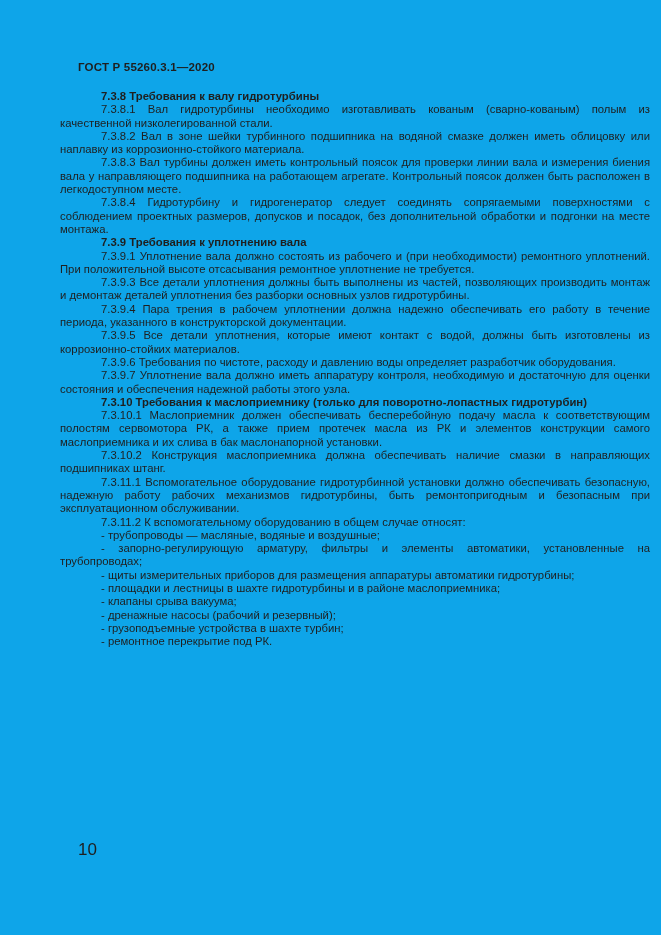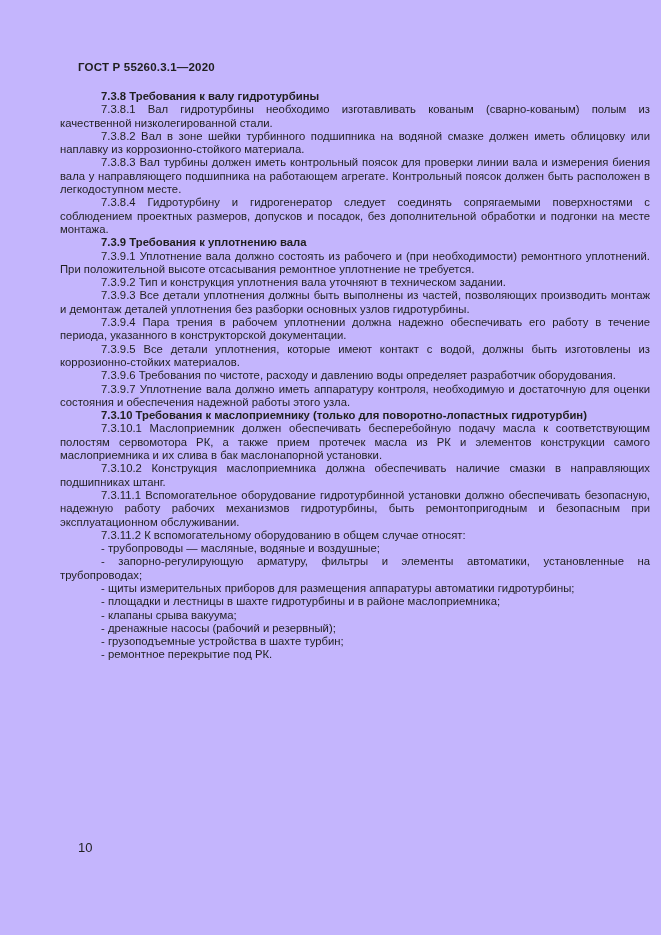--- a/index.html
+++ b/index.html
@@ -5,21 +5,21 @@
 <style>
   html, body {
     margin: 0;
     padding: 0;
     background: #ffffff;
   }
   .page {
     position: relative;
     width: 661px;
     height: 935px;
-    background: #c4b5fd;
+    background: #0ea5e9;
     overflow: hidden;
     font-family: "Liberation Sans", sans-serif;
     color: #1f1f1f;
   }
   .running-header {
     position: absolute;
     left: 78px;
     top: 61px;
     font-size: 11.5px;
     font-weight: bold;
@@ -41,38 +41,37 @@
     text-align-last: left;
   }
   .block.heading {
     font-weight: bold;
     text-align: center;
   }
   .page-number {
     position: absolute;
     left: 78px;
     top: 840px;
-    font-size: 13px;
+    font-size: 17px;
   }
 </style>
 </head>
 <body>
 
 <div class="page">
   <div class="running-header">ГОСТ Р 55260.3.1—2020</div>
 
   <div class="doc-body">
       <p class="block heading">7.3.8 Требования к валу гидротурбины</p>
       <p class="block paragraph">7.3.8.1 Вал гидротурбины необходимо изготавливать кованым (сварно-кованым) полым из качественной низколегированной стали.</p>
       <p class="block paragraph">7.3.8.2 Вал в зоне шейки турбинного подшипника на водяной смазке должен иметь облицовку или наплавку из коррозионно-стойкого материала.</p>
       <p class="block paragraph">7.3.8.3 Вал турбины должен иметь контрольный поясок для проверки линии вала и измерения биения вала у направляющего подшипника на работающем агрегате. Контрольный поясок должен быть расположен в легкодоступном месте.</p>
       <p class="block paragraph">7.3.8.4 Гидротурбину и гидрогенератор следует соединять сопрягаемыми поверхностями с соблюдением проектных размеров, допусков и посадок, без дополнительной обработки и подгонки на месте монтажа.</p>
       <p class="block heading">7.3.9 Требования к уплотнению вала</p>
       <p class="block paragraph">7.3.9.1 Уплотнение вала должно состоять из рабочего и (при необходимости) ремонтного уплотнений. При положительной высоте отсасывания ремонтное уплотнение не требуется.</p>
-      <p class="block paragraph">7.3.9.2 Тип и конструкция уплотнения вала уточняют в техническом задании.</p>
       <p class="block paragraph">7.3.9.3 Все детали уплотнения должны быть выполнены из частей, позволяющих производить монтаж и демонтаж деталей уплотнения без разборки основных узлов гидротурбины.</p>
       <p class="block paragraph">7.3.9.4 Пара трения в рабочем уплотнении должна надежно обеспечивать его работу в течение периода, указанного в конструкторской документации.</p>
       <p class="block paragraph">7.3.9.5 Все детали уплотнения, которые имеют контакт с водой, должны быть изготовлены из коррозионно-стойких материалов.</p>
       <p class="block paragraph">7.3.9.6 Требования по чистоте, расходу и давлению воды определяет разработчик оборудования.</p>
       <p class="block paragraph">7.3.9.7 Уплотнение вала должно иметь аппаратуру контроля, необходимую и достаточную для оценки состояния и обеспечения надежной работы этого узла.</p>
       <p class="block heading">7.3.10 Требования к маслоприемнику (только для поворотно-лопастных гидротурбин)</p>
       <p class="block paragraph">7.3.10.1 Маслоприемник должен обеспечивать бесперебойную подачу масла к соответствующим полостям сервомотора РК, а также прием протечек масла из РК и элементов конструкции самого маслоприемника и их слива в бак маслонапорной установки.</p>
       <p class="block paragraph">7.3.10.2 Конструкция маслоприемника должна обеспечивать наличие смазки в направляющих подшипниках штанг.</p>
       <p class="block paragraph">7.3.11.1 Вспомогательное оборудование гидротурбинной установки должно обеспечивать безопасную, надежную работу рабочих механизмов гидротурбины, быть ремонтопригодным и безопасным при эксплуатационном обслуживании.</p>
       <p class="block paragraph">7.3.11.2 К вспомогательному оборудованию в общем случае относят:</p>

